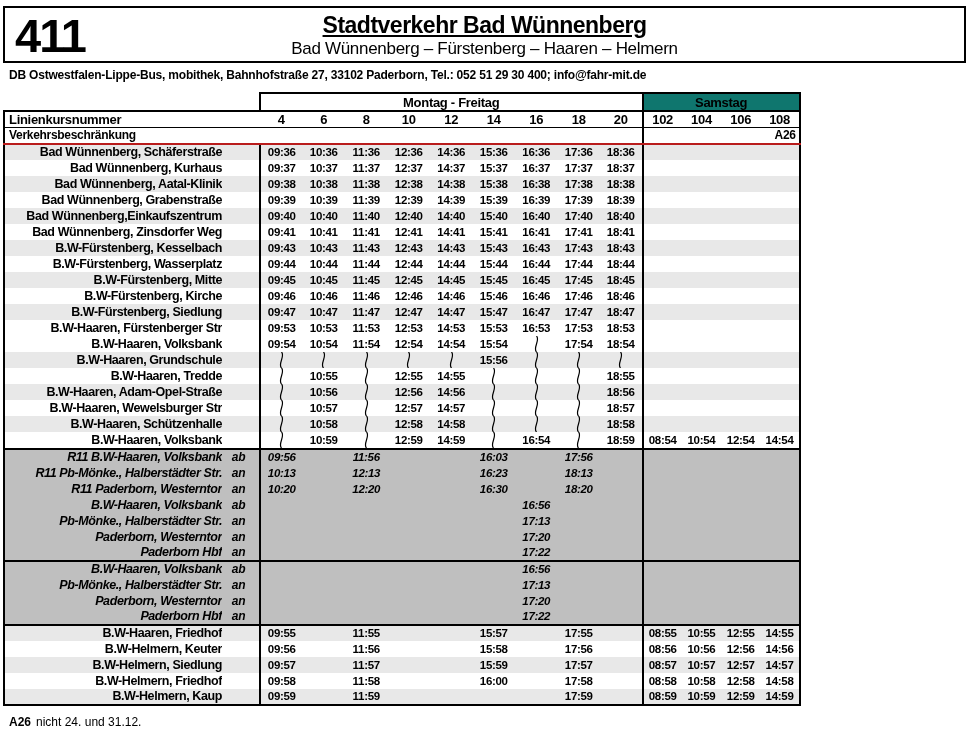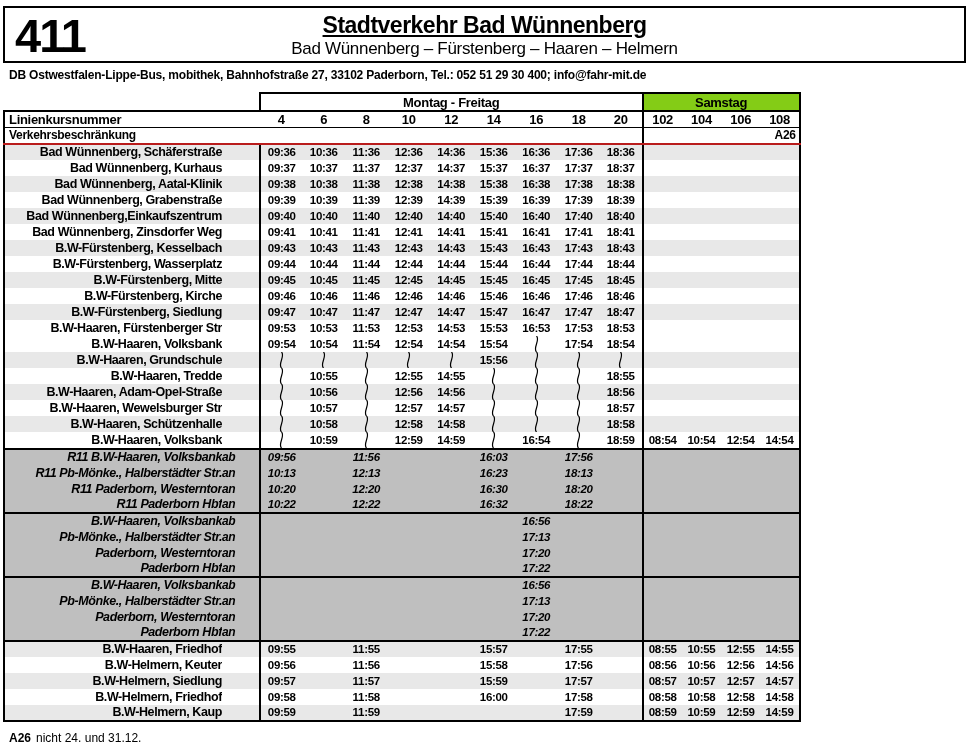--- a/index.html
+++ b/index.html
@@ -30,32 +30,32 @@
   
   table { border-collapse:collapse; table-layout:fixed; margin-left:1px; }
   td {
     height:16px; padding:0; font-weight:bold; text-align:center;
     vertical-align:middle; white-space:nowrap; overflow:hidden;
     letter-spacing:-0.3px; font-size:11.5px;
   }
   .dayrow td { height:18px; font-size:13px; }
   .dayrow .spacer { border:none; background:#fff; }
   .dayrow .mf { border:2px solid #000;margin-left:21px; }
-  .dayrow .sa { border:2px solid #000; background:#84cc16; }
+  .dayrow .sa { border:2px solid #000; background:#0f766e; }
 
   .linienrow td { border-top:2px solid #000; border-bottom:1px solid #000; font-size:13px; }
   .verkrow td   { border-bottom:2px solid #b91c1c; font-size:12px; }
   .lbl { text-align:left; padding-left:4px; font-size:13px; }
   .restr { text-align:right; padding-right:3px; }
 
   .bl  { border-left:2px solid #000; }
   .br2 { border-right:2px solid #000; }
 
   .st  { text-align:right; padding-left:12px; font-size:12.5px; letter-spacing:-0.4px; }
-  .tag { text-align:left; padding-right:4px; font-style:italic; font-size:12px; }
+  .tag { text-align:center; padding-right:4px; font-style:italic; font-size:12px; }
 
   .row-g td { background:#e8e8e8; }
   .row-w td { background:#fff; }
   .row-d td { background:#bfbfbf; font-style:italic; }
   .sep td  { border-bottom:2px solid #000; }
   tr.lastrow td { border-bottom:2px solid #000; }
 
   .wv { display:block; margin:0 auto; width:9px; height:16px; }
 
   
@@ -632,37 +632,20 @@
           <td class="tc"></td>
           <td class="tc">16:30</td>
           <td class="tc"></td>
           <td class="tc">18:20</td>
           <td class="tc br2"></td>
           <td class="tc"></td>
           <td class="tc"></td>
           <td class="tc"></td>
           <td class="tc br2"></td>
         </tr>
-        <tr class="row-d sep">
-          <td class="st bl">R11 Paderborn Hbf</td>
-          <td class="tag br2">an</td>
-          <td class="tc">10:22</td>
-          <td class="tc"></td>
-          <td class="tc">12:22</td>
-          <td class="tc"></td>
-          <td class="tc"></td>
-          <td class="tc">16:32</td>
-          <td class="tc"></td>
-          <td class="tc">18:22</td>
-          <td class="tc br2"></td>
-          <td class="tc"></td>
-          <td class="tc"></td>
-          <td class="tc"></td>
-          <td class="tc br2"></td>
-        </tr>
         <tr class="row-d">
           <td class="st bl">B.W-Haaren, Volksbank</td>
           <td class="tag br2">ab</td>
           <td class="tc"></td>
           <td class="tc"></td>
           <td class="tc"></td>
           <td class="tc"></td>
           <td class="tc"></td>
           <td class="tc"></td>
           <td class="tc">16:56</td>

